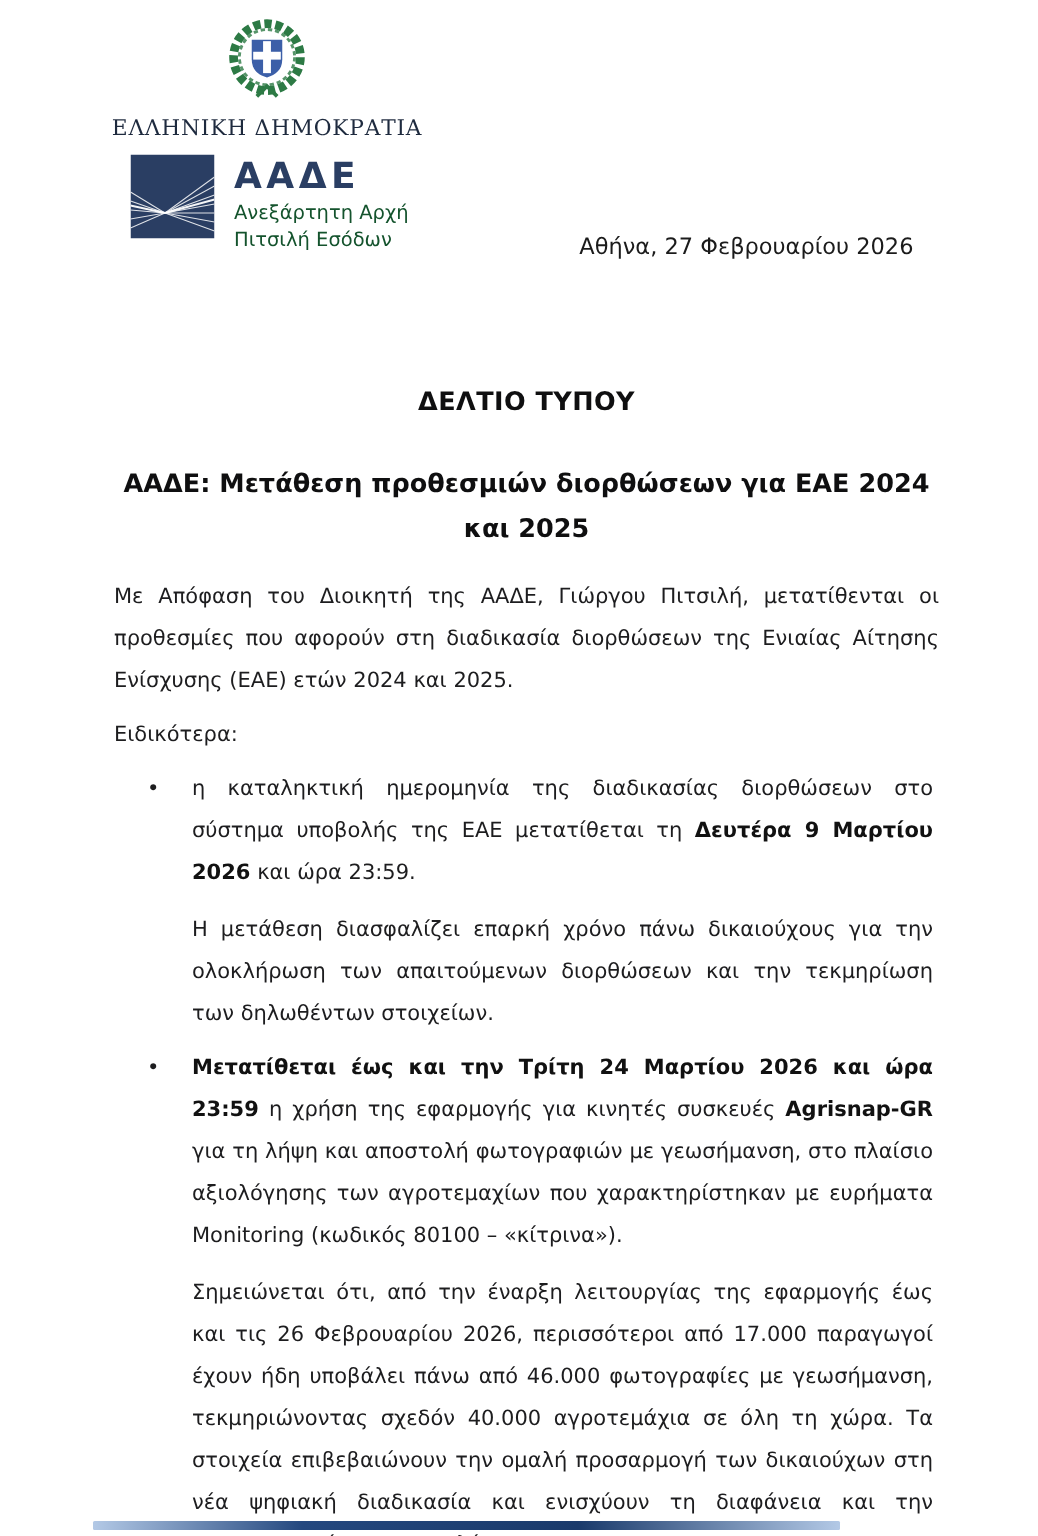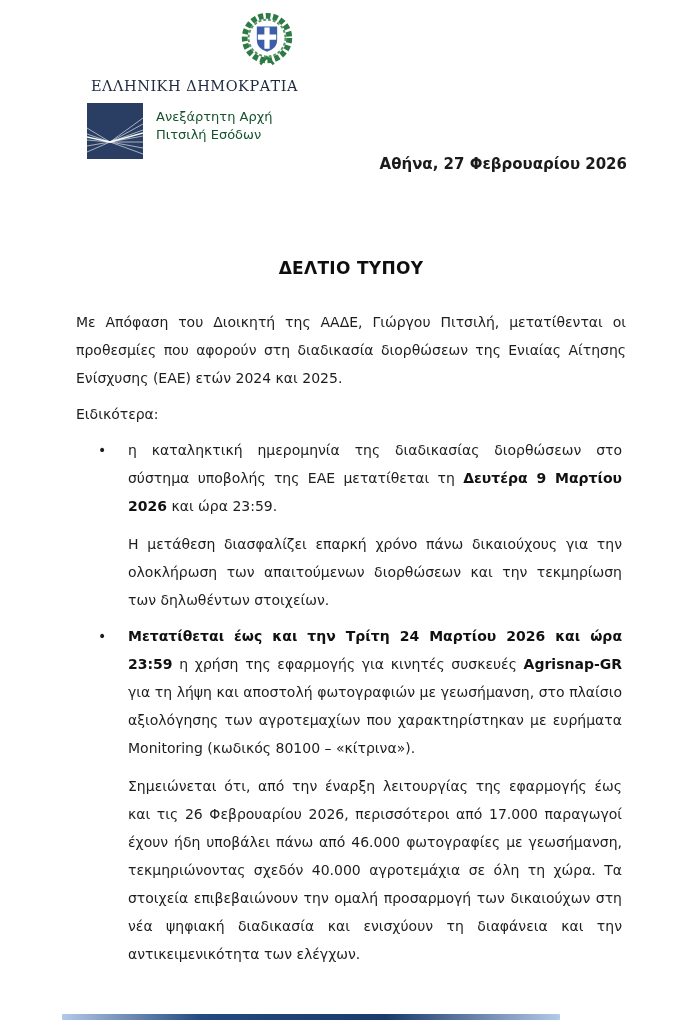--- a/index.html
+++ b/index.html
@@ -2,33 +2,33 @@
 <html lang="el"><head>
 <meta charset="utf-8">
 <style>
   html,body{margin:0;padding:0;}
   body{
     width:692px;height:1024px;position:relative;background:#ffffff;
     font-family:"DejaVu Sans","Liberation Sans",sans-serif;
     color:#1d1d1f;overflow:hidden;
   }
   
-  .emblem-wrap{position:absolute;left:58px;top:10px;width:240px;text-align:right;}
+  .emblem-wrap{position:absolute;left:58px;top:10px;width:240px;text-align:center;}
   .emblem-svg{display:inline-block;}
   .republic-title{
     margin-top:2px;font-family:"DejaVu Serif","Liberation Serif",serif;
     font-size:14.5px;letter-spacing:0.5px;color:#1e2a3e;white-space:nowrap;
   }
   .aade-row{position:absolute;left:87px;top:103px;display:flex;align-items:flex-start;}
   .aade-square{width:56px;height:56px;display:block;}
   .aade-textcol{margin-left:13px;padding-top:1px;}
   .aade-acronym{font-size:24px;font-weight:700;letter-spacing:3px;color:#2a3e63;line-height:26px;}
   .aade-subtitle{font-size:13px;color:#14532d;line-height:17.5px;margin-top:4px;}
   .dateline{
-    position:absolute;top:155px;right:65px;font-size:15px;font-weight:700;color:#1b1b1b;
+    position:absolute;top:155px;right:83px;font-size:15px;font-weight:400;color:#1b1b1b;
   }
   
   .doc{position:absolute;left:76px;right:66px;top:226px;font-size:14px;line-height:28px;text-align:justify;}
   .kicker{text-align:center;font-size:17px;font-weight:700;color:#0f0f10;letter-spacing:0.3px;margin-top:28px;}
   .doc-title{text-align:center;font-size:17px;font-weight:700;color:#0f0f10;line-height:30px;margin-top:26px;}
   .intro{margin-top:16px;}
   .specifics{margin-top:8px;text-align:left;}
   ul.points{list-style:none;margin:8px 0 0 0;padding:0;}
   ul.points li{position:relative;padding-left:48px;margin-top:8px;}
   .bullet-marker{position:absolute;left:22px;top:0;font-size:14px;}
@@ -77,33 +77,35 @@
         <line x1="23" y1="39" x2="56" y2="45"></line>
         <line x1="23" y1="39" x2="56" y2="51"></line>
       </g>
       <g stroke="#ffffff" stroke-width="1.3" opacity="0.95">
         <line x1="23" y1="39" x2="0" y2="34"></line>
         <line x1="23" y1="39" x2="56" y2="30"></line>
       </g>
     </svg>
   </span>
   <div class="aade-textcol">
+    <div class="aade-acronym">ΑΑΔΕ</div>
     <div class="aade-subtitle">
       <div>Ανεξάρτητη Αρχή</div>
       <div>Πιτσιλή Εσόδων</div>
     </div>
   </div>
 </div>
 
 <div class="dateline">Αθήνα, 27 Φεβρουαρίου 2026</div>
 
 <div class="doc">
   <div class="kicker">ΔΕΛΤΙΟ ΤΥΠΟΥ</div>
 
   <div class="doc-title">
+    <div>ΑΑΔΕ: Μετάθεση προθεσμιών διορθώσεων για ΕΑΕ 2024 και 2025</div>
   </div>
 
   <p class="intro" style="margin:16px 0 0 0;">Με Απόφαση του Διοικητή της ΑΑΔΕ, Γιώργου Πιτσιλή, μετατίθενται οι προθεσμίες που αφορούν στη διαδικασία διορθώσεων της Ενιαίας Αίτησης Ενίσχυσης (ΕΑΕ) ετών 2024 και 2025.</p>
 
   <p class="specifics" style="margin:8px 0 0 0;">Ειδικότερα:</p>
 
   <ul class="points">
     <li>
       <span class="bullet-marker">•</span>
       <p><span>η καταληκτική ημερομηνία της διαδικασίας διορθώσεων στο σύστημα υποβολής της ΕΑΕ μετατίθεται τη </span><b>Δευτέρα 9 Μαρτίου 2026</b><span> και ώρα 23:59.</span></p>

